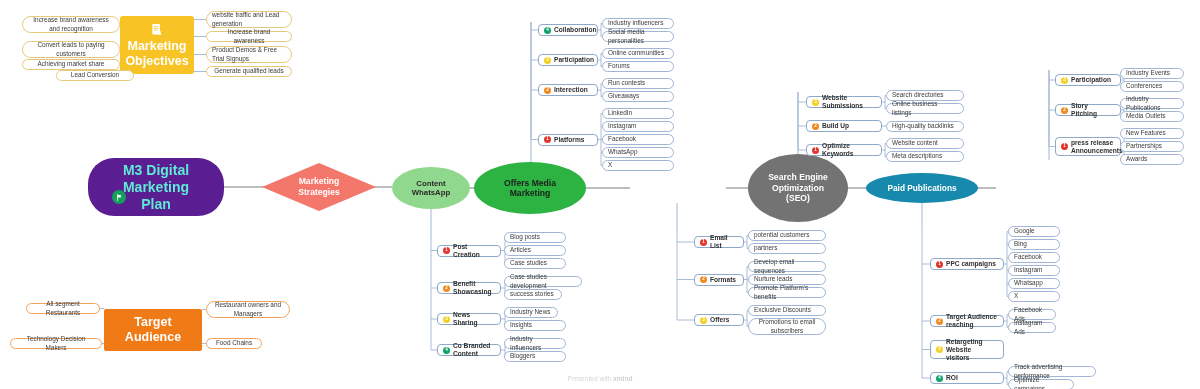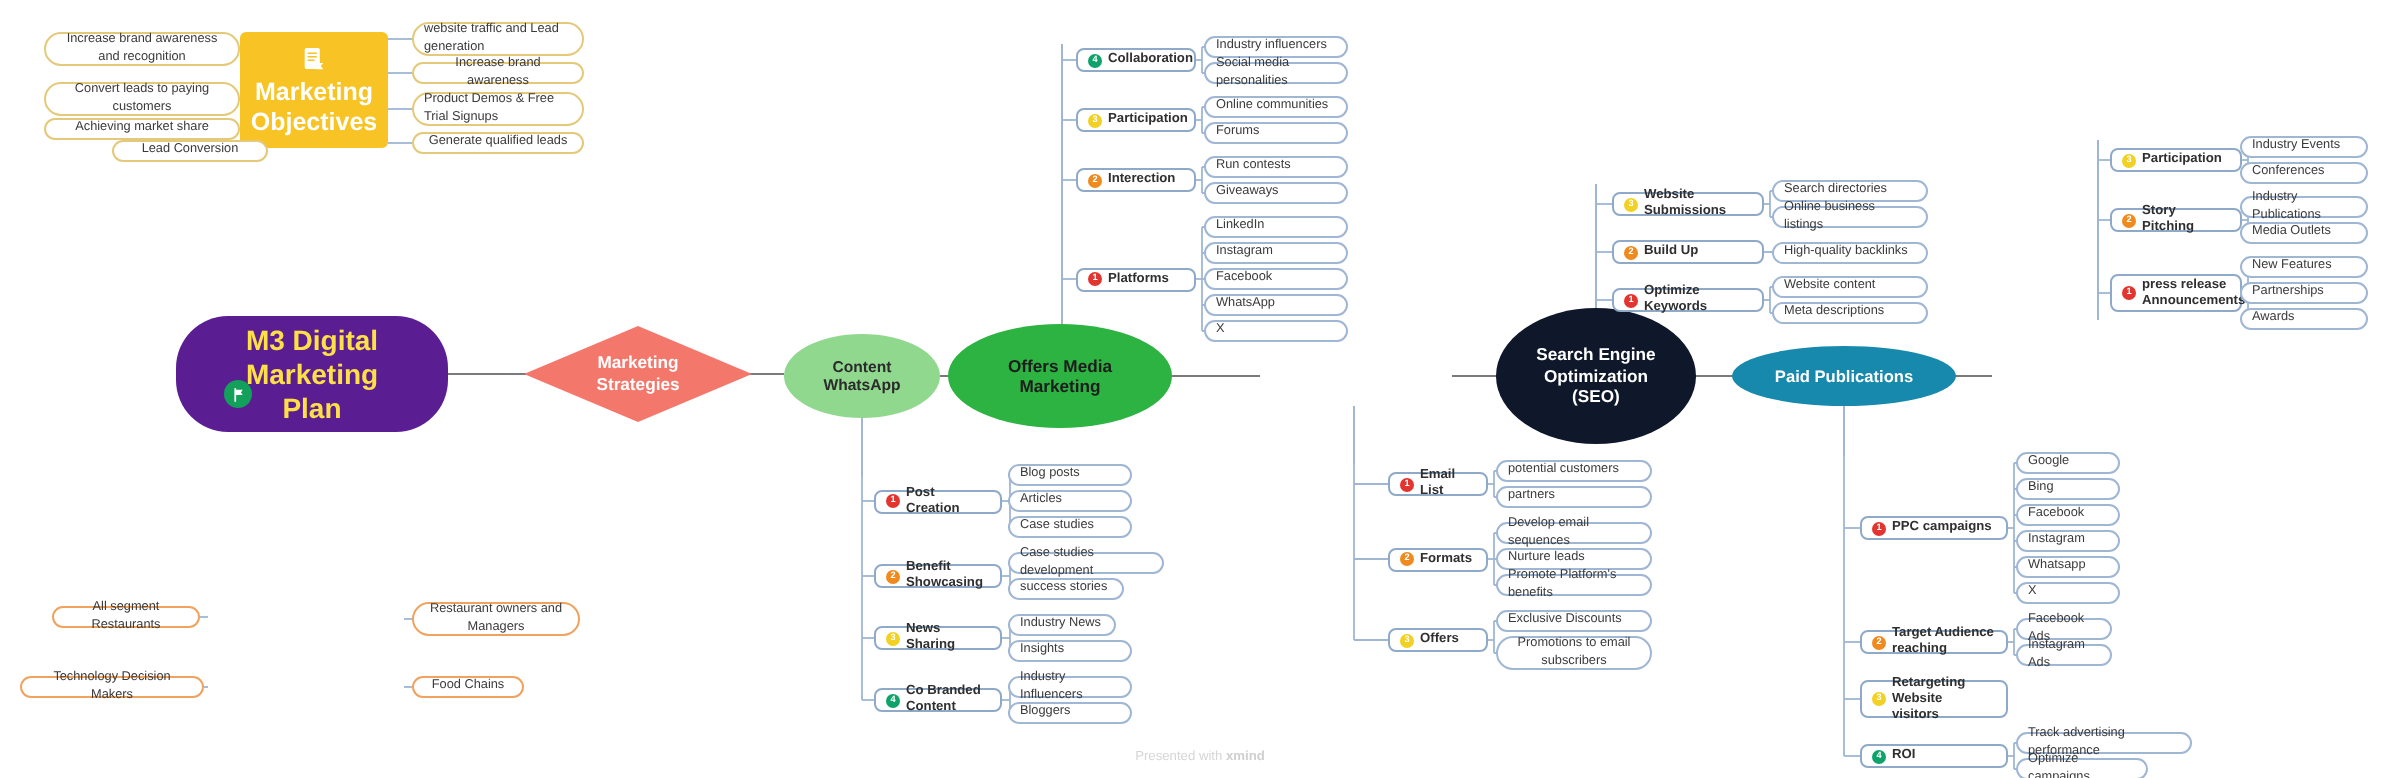--- a/index.html
+++ b/index.html
@@ -60,21 +60,21 @@
     display:flex;align-items:center;justify-content:center;
     text-align:center;
     font-weight:bold;
     white-space:pre-line;
   }
 
   
   .root{
     background:#5b1d92;
     border-radius:26px;
-    color:#fde047;
+    color:#5eead4;
     display:flex;align-items:center;justify-content:center;
     text-align:center;
     font-size:14px;font-weight:bold;line-height:17px;
     white-space:pre-line;
     position:relative;
   }
   .root .root-icon{
     position:absolute;
     left:24px;top:32px;
     width:14px;height:14px;border-radius:50%;
@@ -263,21 +263,21 @@
             <path d="M8 5h9l-2.4 3.6L17 12H8z" fill="#fff"></path>
           </svg></span><span>M3 Digital
 Marketing
 Plan</span></div>
       <div class="diamond node" style="background: rgb(244, 119, 107); left: 262px; top: 163px; width: 114px; height: 48px;">Marketing
 Strategies</div>
       <div class="ellipse node" style="background: rgb(145, 216, 143); color: rgb(43, 43, 43); font-size: 7.8px; line-height: 9.5px; left: 392px; top: 167px; width: 78px; height: 42px;">Content
 WhatsApp</div>
       <div class="ellipse node" style="background: rgb(44, 179, 65); color: rgb(29, 29, 29); font-size: 8.6px; line-height: 10.5px; left: 474px; top: 162px; width: 112px; height: 52px;">Offers Media
 Marketing</div>
-      <div class="ellipse node" style="background: #0f172a; color: rgb(255, 255, 255); font-size: 8.6px; line-height: 10.5px; left: 748px; top: 154px; width: 100px; height: 68px;">Search Engine
+      <div class="ellipse node" style="background: #737373; color: rgb(255, 255, 255); font-size: 8.6px; line-height: 10.5px; left: 748px; top: 154px; width: 100px; height: 68px;">Search Engine
 Optimization
 (SEO)</div>
       <div class="ellipse node" style="background: rgb(22, 137, 173); color: rgb(255, 255, 255); font-size: 8.3px; line-height: 10px; left: 866px; top: 173px; width: 112px; height: 30px;">Paid Publications</div>
       <div class="marker-node node" style="left: 437px; top: 244.5px; width: 64px; height: 12px;"><span class="prio" style="background: rgb(226, 53, 47);">1</span><span>Post Creation</span></div>
       <div class="pill node" style="left: 504px; top: 232px; width: 62px; height: 11px;">Blog posts</div>
       <div class="pill node" style="left: 504px; top: 245px; width: 62px; height: 11px;">Articles</div>
       <div class="pill node" style="left: 504px; top: 258px; width: 62px; height: 11px;">Case studies</div>
       <div class="marker-node node" style="left: 437px; top: 282px; width: 64px; height: 12px;"><span class="prio" style="background: rgb(239, 138, 30);">2</span><span>Benefit Showcasing</span></div>
       <div class="pill node" style="left: 504px; top: 276px; width: 78px; height: 11px;">Case studies development</div>
       <div class="pill node" style="left: 504px; top: 289px; width: 58px; height: 11px;">success stories</div>
@@ -358,20 +358,22 @@
       <div class="pill pill-tan center node" style="left: 22px; top: 41px; width: 98px; height: 17px;">Convert leads to paying
 customers</div>
       <div class="pill pill-tan center node" style="left: 22px; top: 59px; width: 98px; height: 11px;">Achieving market share</div>
       <div class="pill pill-tan center node" style="left: 56px; top: 70px; width: 78px; height: 11px;">Lead Conversion</div>
       <div class="pill pill-tan node" style="left: 206px; top: 11px; width: 86px; height: 17px;">website traffic and Lead
 generation</div>
       <div class="pill pill-tan center node" style="left: 206px; top: 31px; width: 86px; height: 11px;">Increase brand awareness</div>
       <div class="pill pill-tan node" style="left: 206px; top: 46px; width: 86px; height: 17px;">Product Demos &amp; Free
 Trial Signups</div>
       <div class="pill pill-tan center node" style="left: 206px; top: 66px; width: 86px; height: 11px;">Generate qualified leads</div>
+      <div class="boxcard aud node" style="background: rgb(240, 122, 22); left: 104px; top: 309px; width: 98px; height: 42px;"><span>Target
+Audience</span></div>
       <div class="pill pill-orange center node" style="left: 26px; top: 303px; width: 74px; height: 11px;">All segment Restaurants</div>
       <div class="pill pill-orange center node" style="left: 10px; top: 338px; width: 92px; height: 11px;">Technology Decision Makers</div>
       <div class="pill pill-orange center node" style="left: 206px; top: 301px; width: 84px; height: 17px;">Restaurant owners and
 Managers</div>
       <div class="pill pill-orange center node" style="left: 206px; top: 338px; width: 56px; height: 11px;">Food Chains</div>
     </div>
 
   <div class="footer">
     <span>Presented with </span><b>xmind</b>
   </div>

